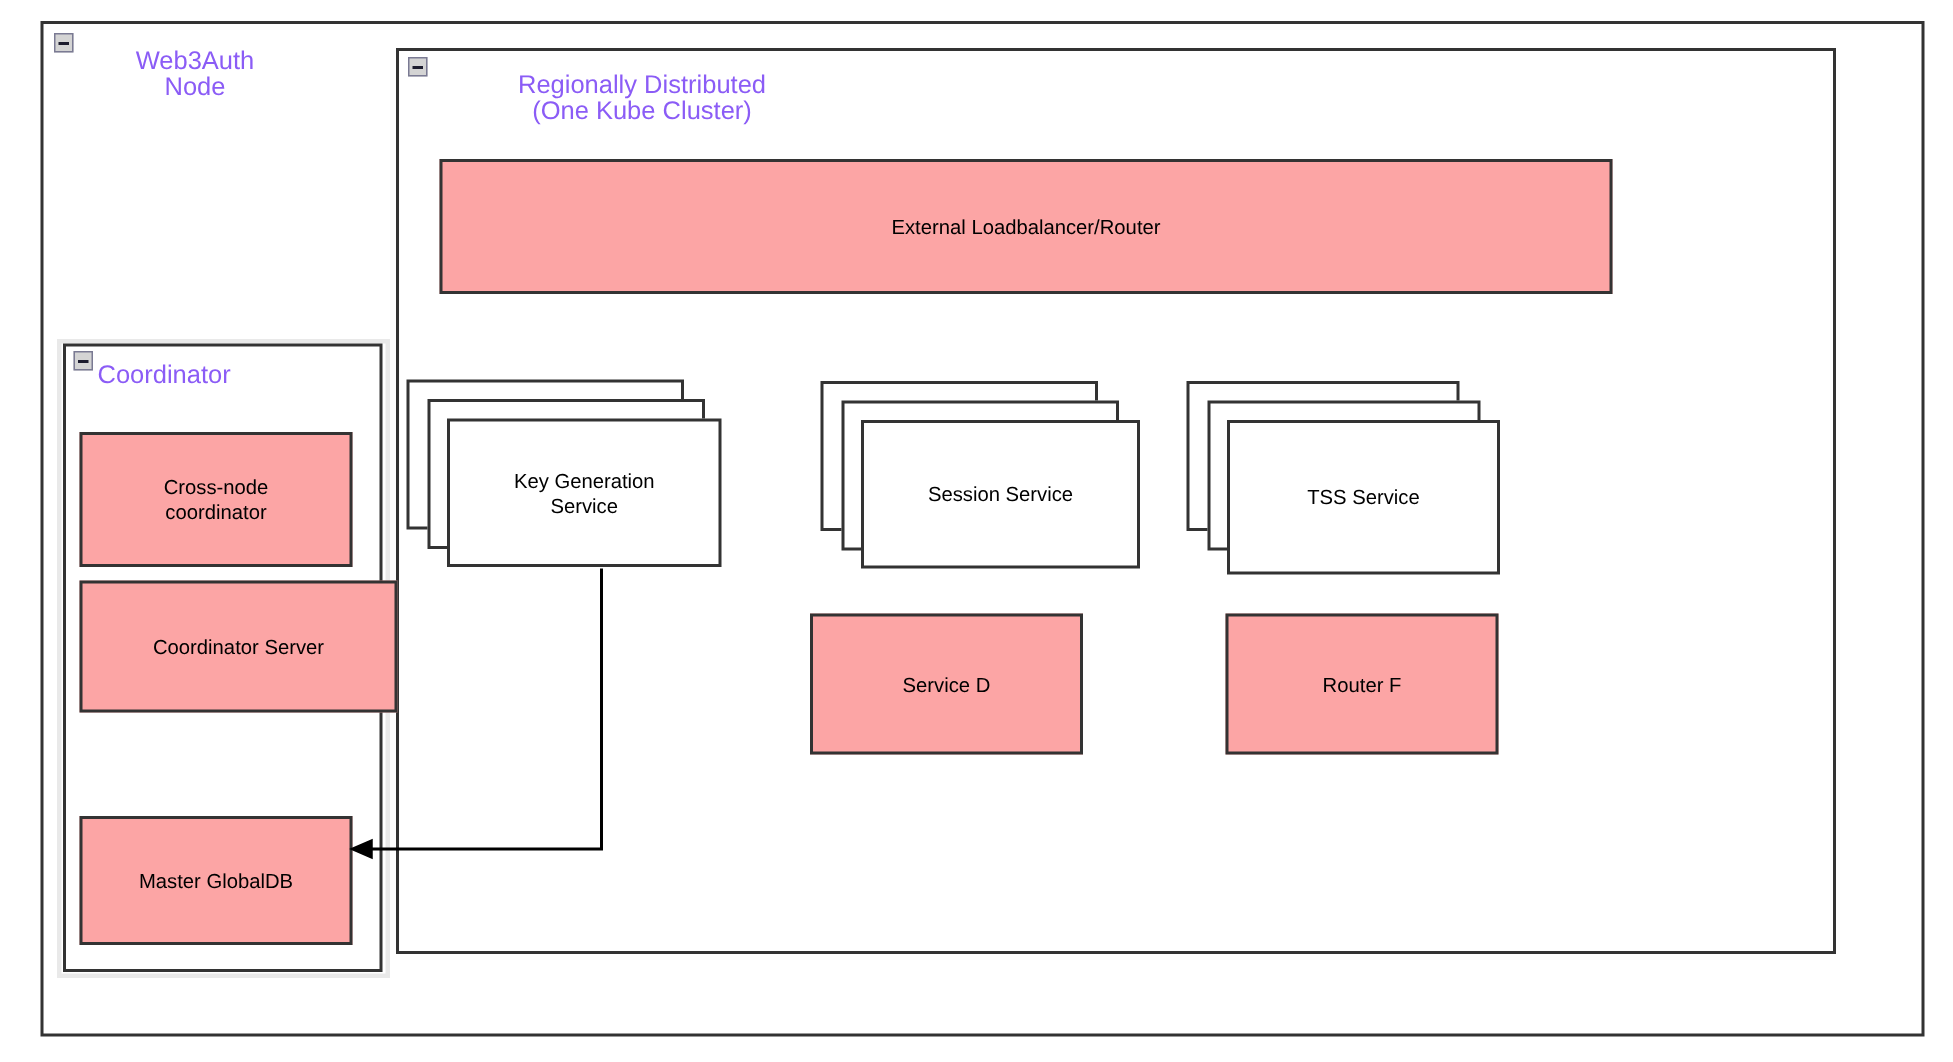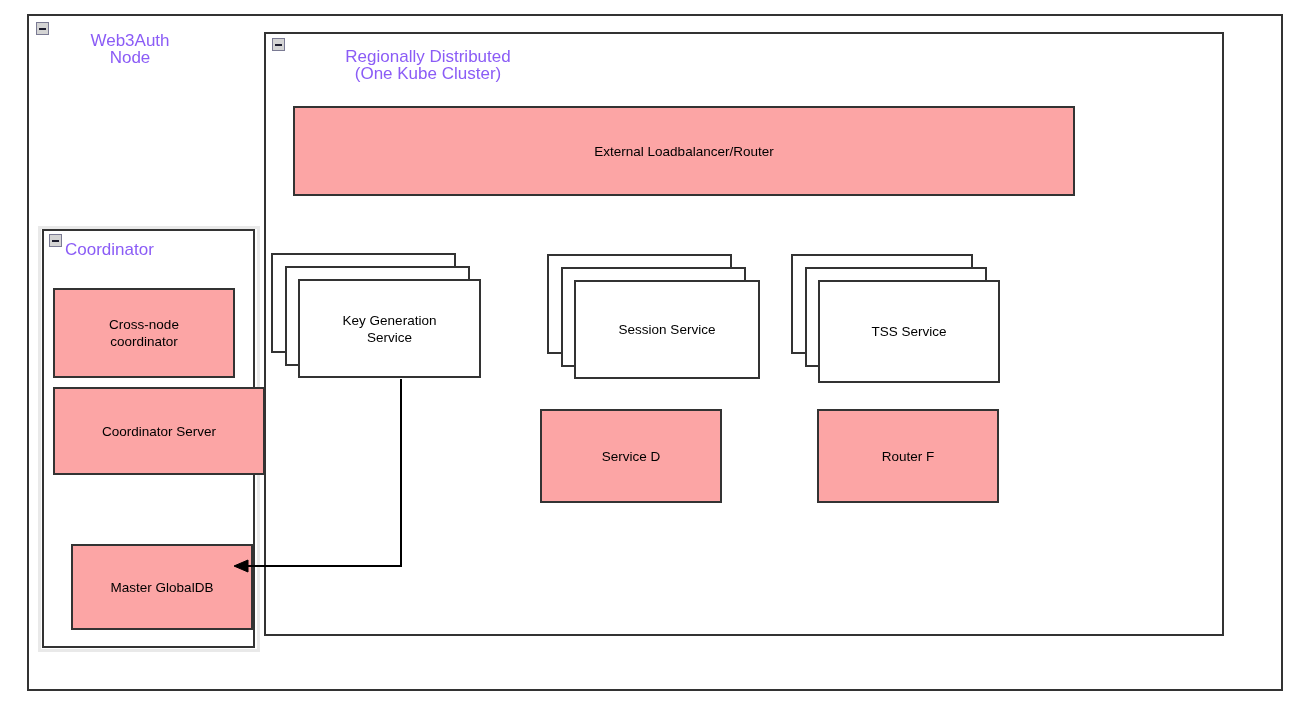--- a/index.html
+++ b/index.html
@@ -164,21 +164,21 @@
 
   <div class="box" style="left:53px; top:288px; width:182px; height:90px;">
     <span>Cross-node
 coordinator</span>
   </div>
 
   <div class="box" style="left:53px; top:387px; width:212px; height:88px;">
     <span>Coordinator Server</span>
   </div>
 
-  <div class="box" style="left:71px; top:544px; width:182px; height:86px;">
+  <div class="box" style="left:53px; top:544px; width:182px; height:86px;">
     <span>Master GlobalDB</span>
   </div>
 
   <div class="stack" style="left:271px; top:253px; width:212px; height:127px;">
     <div class="layer back2" style="width:185px; height:100px;"></div>
     <div class="layer back1" style="width:185px; height:100px;"></div>
     <div class="layer front" style="width:183px; height:99px;">
       <span>Key Generation
 Service</span>
     </div>

